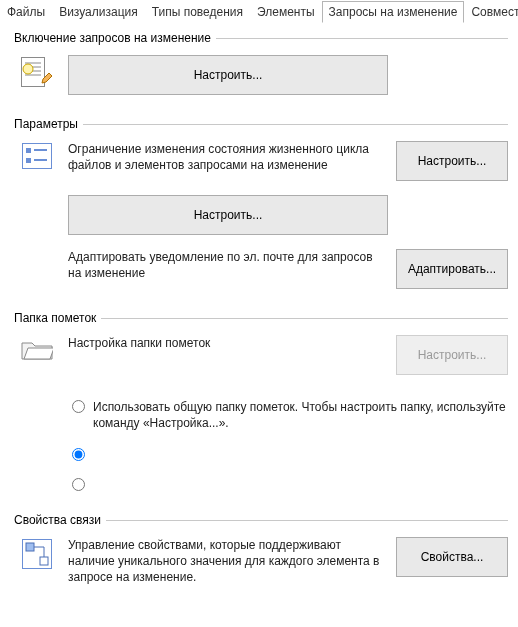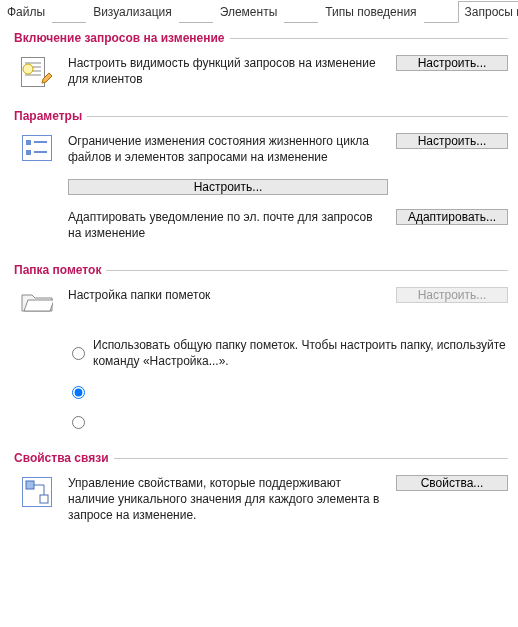--- a/index.html
+++ b/index.html
@@ -14,21 +14,20 @@
     overflow: hidden;
   }
   .tab-strip {
     display: flex;
     align-items: stretch;
     height: 22px;
     border-bottom: 1px solid #b5b5b5;
     background: #ffffff;
     user-select: none;
     white-space: nowrap;
-    gap: 34px;
   }
   .tab {
     padding: 3px 6px 0 6px;
     border: 1px solid transparent;
     border-bottom: none;
     color: #333;
     cursor: default;
     position: relative;
     top: 1px;
     background: #ffffff;
@@ -46,43 +45,42 @@
     gap: 22px;
   }
   fieldset.group {
     border: none;
     border-top: 1px solid #c8c8c8;
     margin: 0;
     padding: 10px 0 0 0;
   }
   fieldset.group > legend {
     padding: 0 5px 0 0;
-    color: #be185d;
+    color: #000000;
     font-size: 12px;
-    font-weight: bold;
   }
   .row {
     display: grid;
     grid-template-columns: 46px 1fr 112px;
     column-gap: 8px;
     align-items: start;
     margin-bottom: 14px;
   }
   .row:last-child { margin-bottom: 0; }
   .icon-cell {
     display: flex;
     justify-content: center;
     padding-top: 2px;
   }
   .desc {
     line-height: 16px;
     padding-right: 4px;
   }
   button.win {
-    height: 16px;
+    height: 40px;
     font-family: inherit;
     font-size: 12px;
     background: #e9e9e9;
     border: 1px solid #acacac;
     color: #000;
     cursor: default;
     padding: 0 4px;
     white-space: nowrap;
   }
   button.win:disabled {
@@ -95,37 +93,37 @@
     grid-column: 2 / span 2;
     margin-top: 10px;
     display: flex;
     flex-direction: column;
     gap: 16px;
     padding-left: 4px;
   }
   .radio-item {
     display: flex;
     gap: 8px;
-    align-items: center;
+    align-items: flex-start;
     line-height: 16px;
   }
   .radio-item input[type=radio] {
     margin: 1px 0 0 0;
   }
   
   svg { display: block; }
 </style>
 </head>
 <body>
 
 <div class="tab-strip">
   <div class="tab">Файлы</div>
   <div class="tab">Визуализация</div>
+  <div class="tab">Типы поведения</div>
   <div class="tab">Элементы</div>
-  <div class="tab">Типы поведения</div>
   <div class="tab active">Запросы на изменение</div>
   <div class="tab">Совмест</div>
 
 </div>
 
 <div class="content">
 
   <fieldset class="group">
     <legend>Включение запросов на изменение</legend>
     <div class="row">
@@ -135,21 +133,20 @@
             <rect x="0.5" y="0.5" width="23" height="29" fill="#ffffff" stroke="#8a8a8a"></rect>
             <line x1="4" y1="6" x2="20" y2="6" stroke="#8a8a8a"></line>
             <line x1="4" y1="10" x2="20" y2="10" stroke="#8a8a8a"></line>
             <line x1="4" y1="14" x2="20" y2="14" stroke="#8a8a8a"></line>
             <line x1="4" y1="18" x2="20" y2="18" stroke="#8a8a8a"></line>
             <circle cx="7" cy="12" r="5" fill="#fff4b0" stroke="#c9a600"></circle>
             <path d="M22 22 l6 -6 l3 3 l-6 6 l-4 1 z" fill="#f4b45a" stroke="#b07000"></path>
           </svg>
         </span>
       </div>
-      <div class="desc">Настроить видимость функций запросов на изменение для клиентов</div>
       <button class="win">Настроить...</button>
     </div>
   </fieldset>
 
   <fieldset class="group">
     <legend>Параметры</legend>
 
     <div class="row">
       <div class="icon-cell">
         <span>

